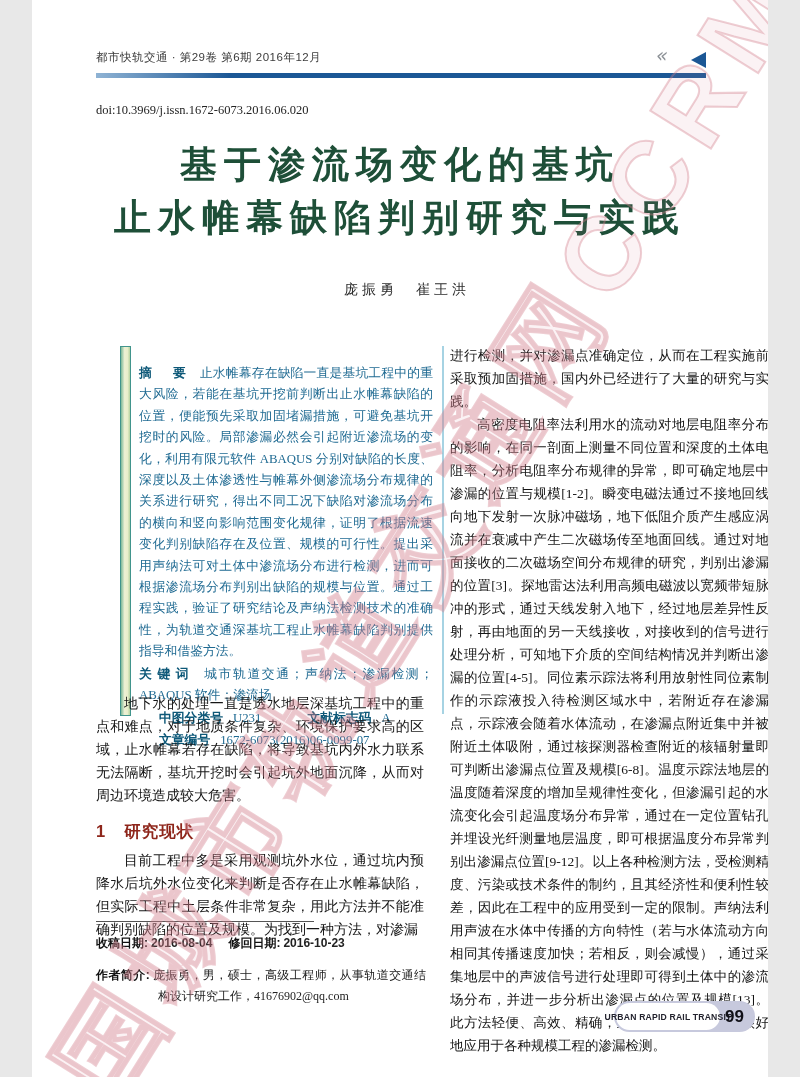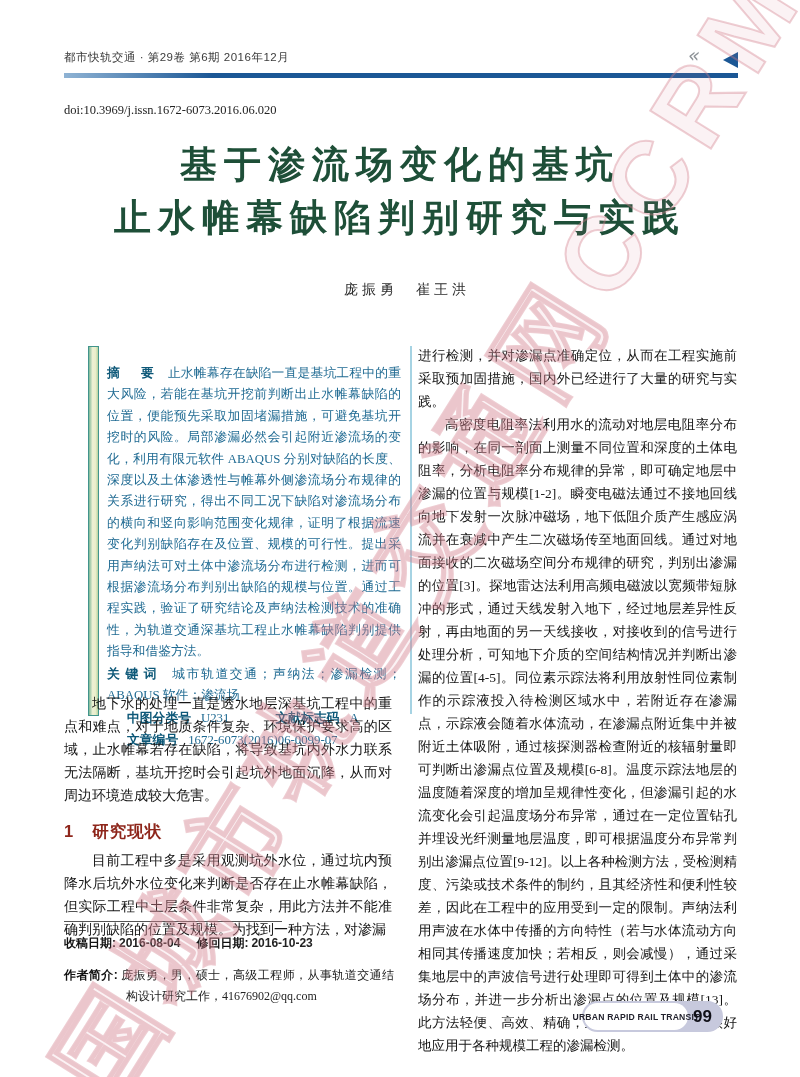--- a/index.html
+++ b/index.html
@@ -1,21 +1,21 @@
 <!DOCTYPE html>
 <html style="--header_blue: #1b5795; --title_green: #1e4f38; --abstract_blue: #1f6a92; --abstract_label_blue: #0d5878; --section_red: #8e261b; --badge_lavender: #c7c9dd; --watermark_pink: #d1808c;"><head>
 <meta charset="utf-8">
 <style>
   :root{
     --page_bg:#ffffff;
   }
   html,body{margin:0;padding:0;background:#e8e8e8;}
   .page{
     position:relative;
-    width:800px;height:1077px;
+    width:736px;height:1077px;
     margin:0 auto;
     background:var(--page_bg);
     overflow:hidden;
     font-family:"Liberation Serif","DejaVu Serif",serif;
     color:#1c1c1c;
   }
   
   .journal-line{
     position:absolute;left:64px;top:50px;width:560px;
     font-family:"Liberation Sans","DejaVu Sans",sans-serif;

